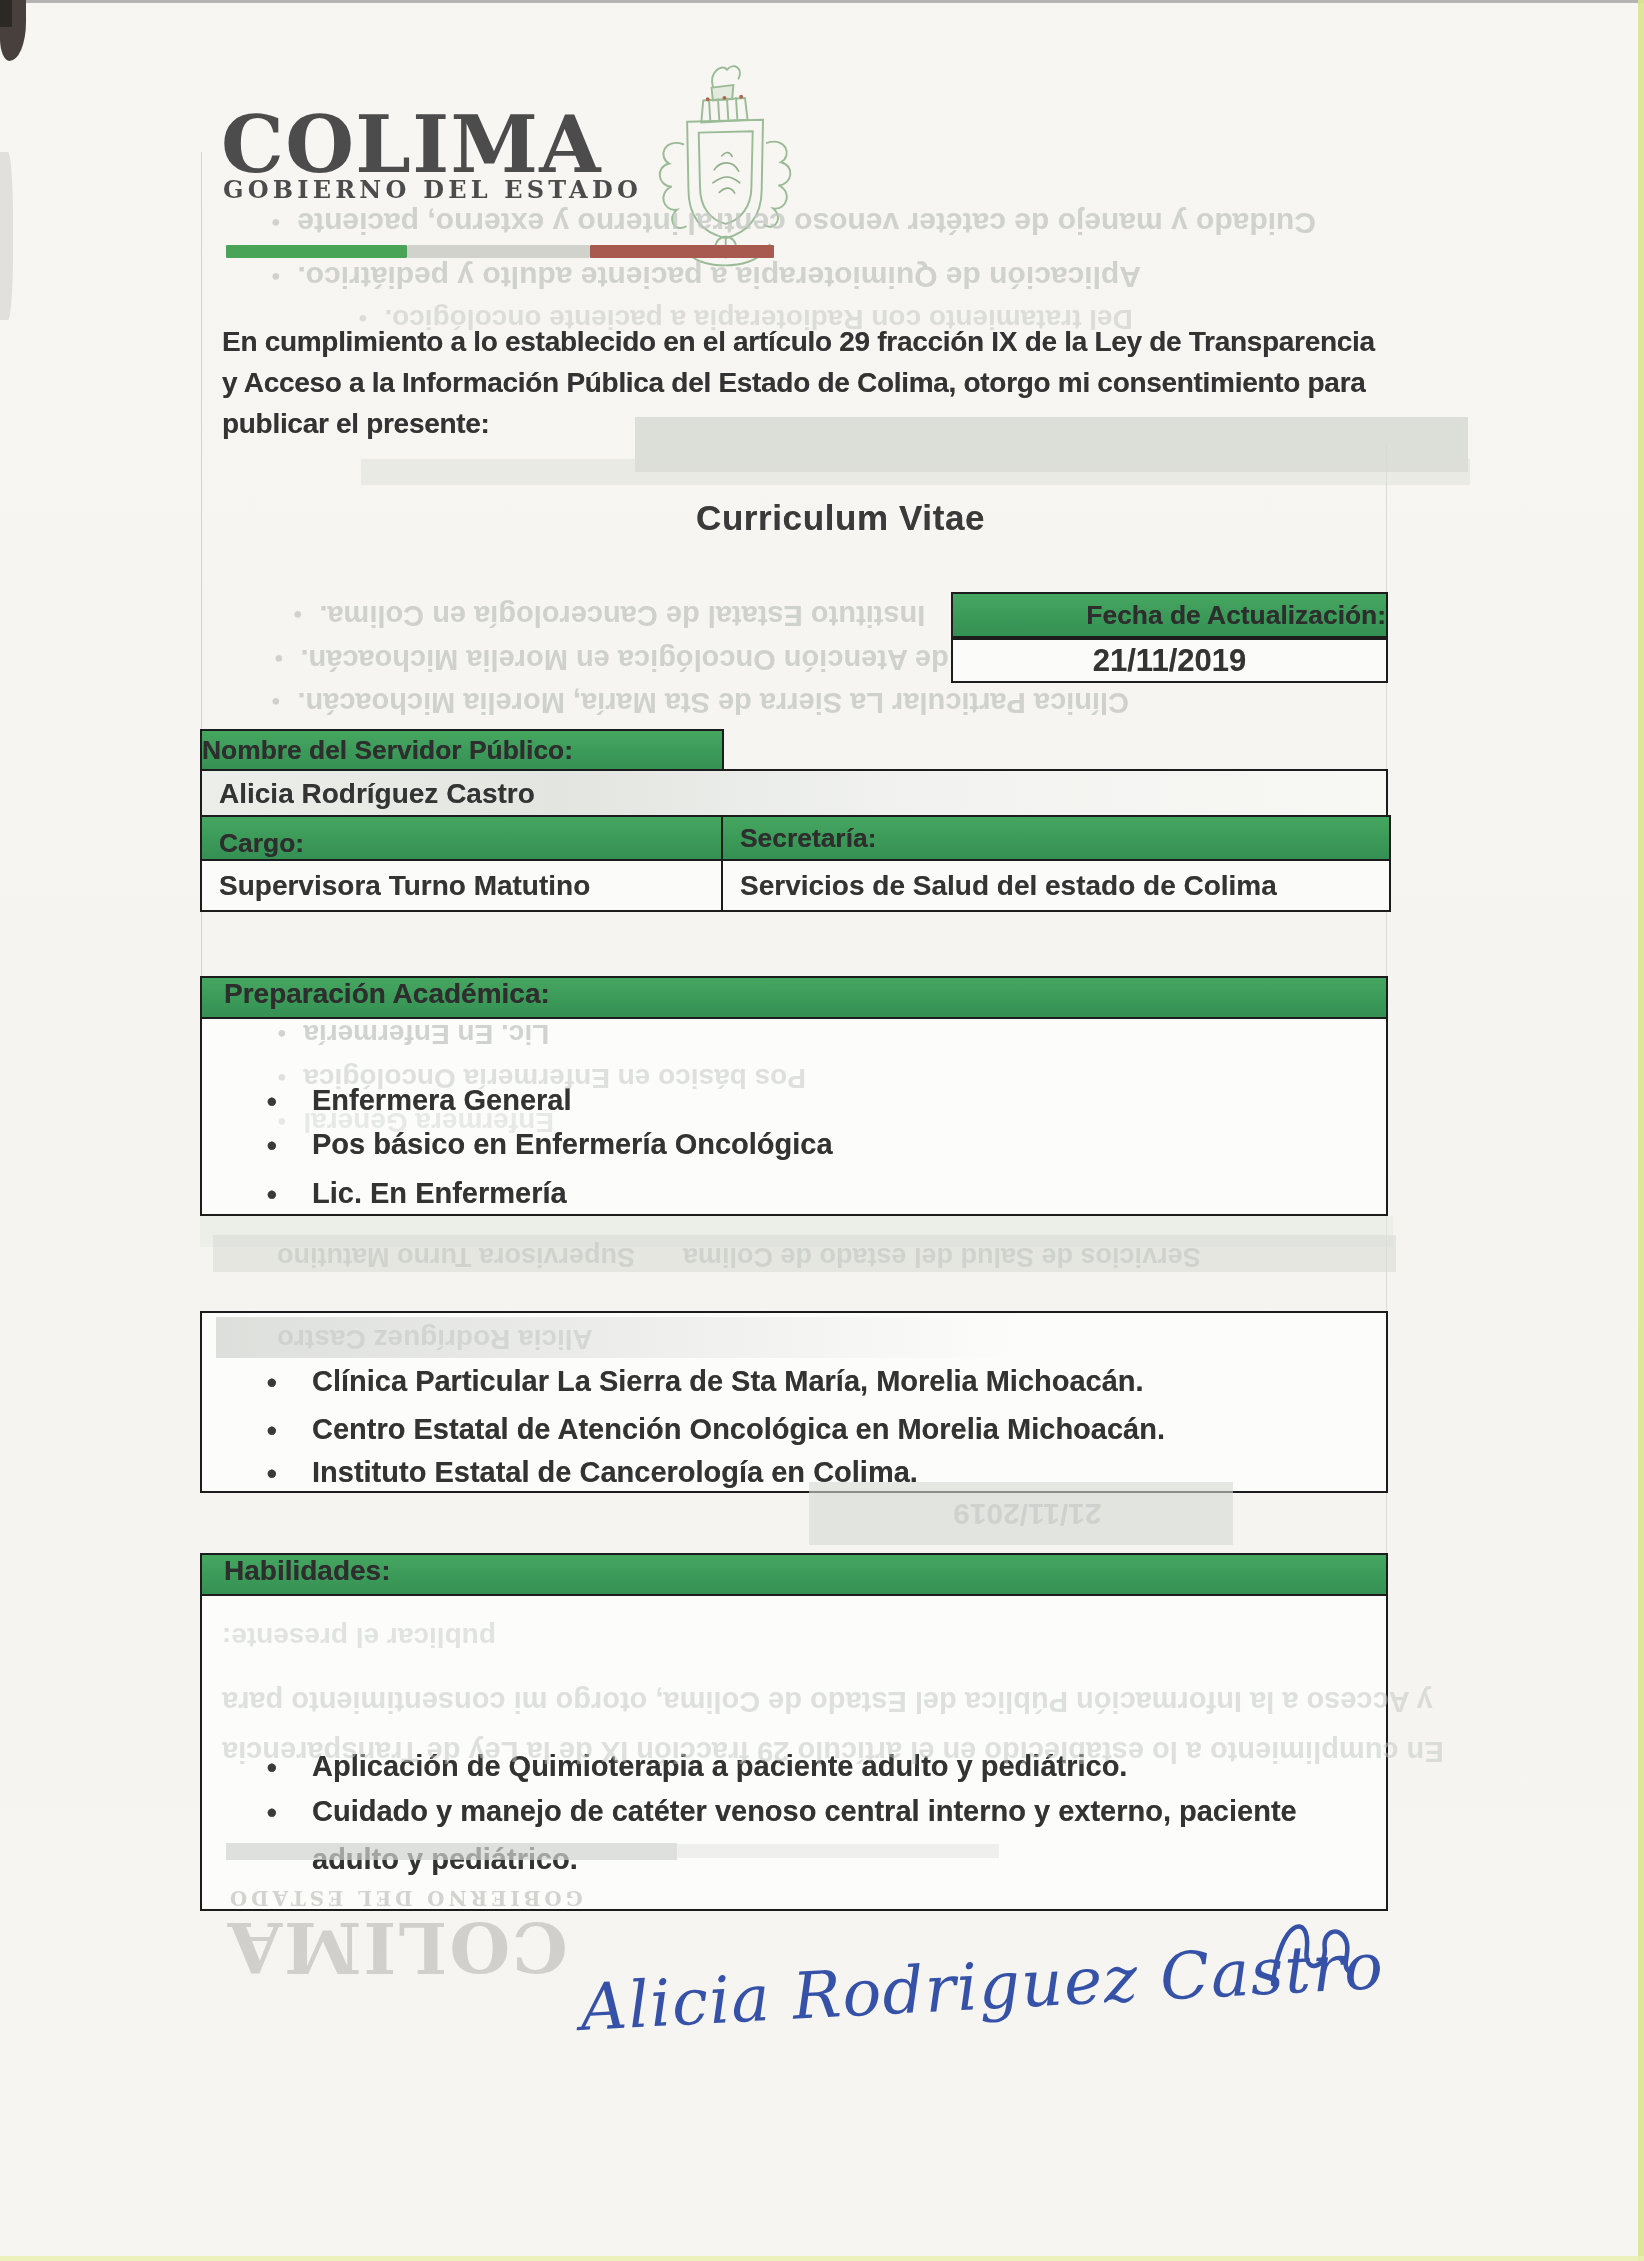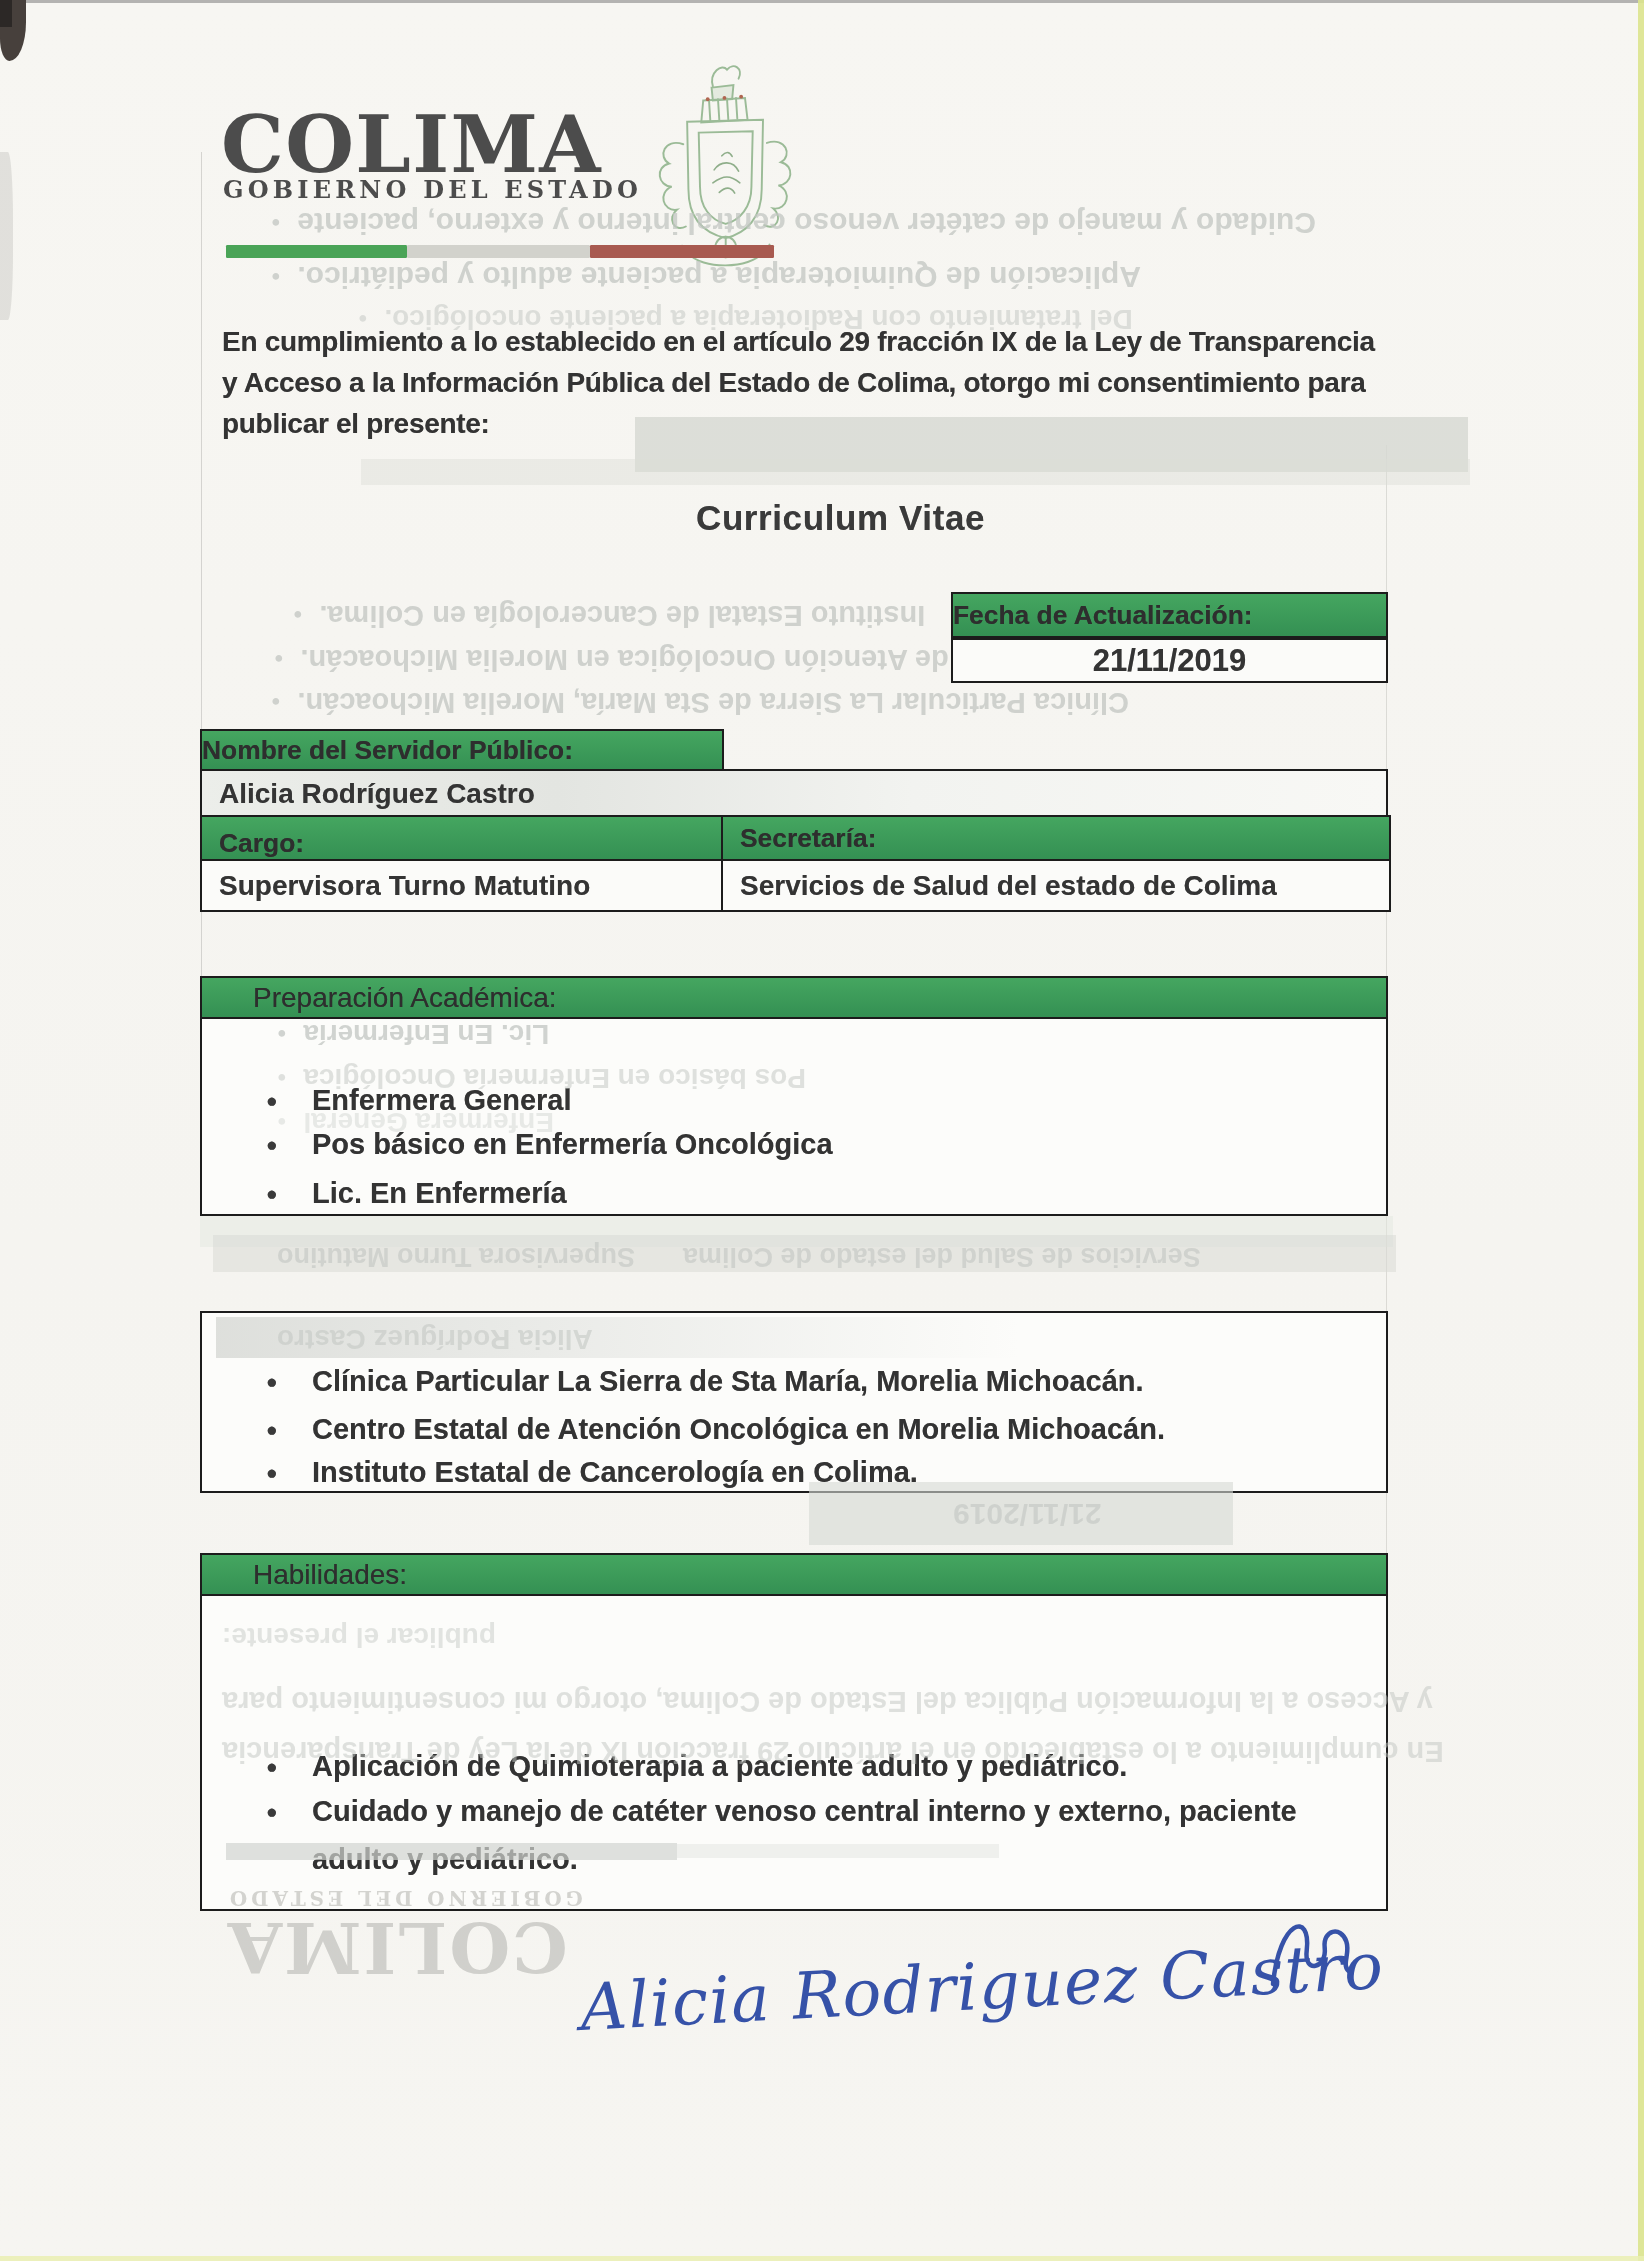--- a/index.html
+++ b/index.html
@@ -39,31 +39,31 @@
     letter-spacing:0.6px;color:#3a3a3a;text-shadow:0 0 0.6px rgba(60,60,60,.5);}
   
   .gcell{position:absolute;z-index:1;background:linear-gradient(#45a660,#349053);
     border:2.6px solid #1c1c1c;box-sizing:border-box;display:flex;align-items:center;
     font-weight:700;color:#2e2e2e;text-shadow:0 0 0.6px rgba(40,40,40,.6);}
   .wcell{position:absolute;z-index:1;background:#fbfbf9;border:2.6px solid #1c1c1c;
     box-sizing:border-box;display:flex;align-items:center;font-weight:700;color:#343434;
     text-shadow:0 0 0.6px rgba(60,60,60,.5);}
   .sec-bar{position:absolute;z-index:1;left:200px;width:1188px;height:43px;
     background:linear-gradient(#45a660,#349053);border:2.6px solid #1c1c1c;box-sizing:border-box;
-    display:flex;align-items:center;font-size:28px;font-weight:400;color:#2e2e2e;
-    text-shadow:0 0 0.6px rgba(40,40,40,.6);padding-left:29px;}
+    display:flex;align-items:flex-start;font-size:28px;font-weight:700;color:#2e2e2e;
+    text-shadow:0 0 0.6px rgba(40,40,40,.6);}
   .sec-bar span{padding-left:22px;}
   .sec-box{position:absolute;z-index:1;left:200px;width:1188px;background:#fcfcfa;
     border:2.6px solid #1c1c1c;box-sizing:border-box;}
   .li{position:absolute;left:110px;white-space:nowrap;font-size:29px;font-weight:700;color:#333;
     text-shadow:0 0 0.6px rgba(60,60,60,.55);line-height:48px;}
   .li::before{content:"●";position:absolute;left:-46px;top:1.3px;font-size:19.3px;color:#3a3a3a;}
   .li.wrap2{white-space:normal;width:1032px;}
   
-  #fecha-label-cell{left:951px;top:592px;width:437px;height:46px;z-index:3;justify-content:flex-start;font-size:26.4px;}
+  #fecha-label-cell{left:951px;top:592px;width:437px;height:46px;z-index:3;justify-content:flex-end;font-size:26.4px;}
   #fecha-value-cell{left:951px;top:638px;width:437px;height:45px;z-index:3;justify-content:center;font-size:31px;}
   
   .bleed{position:absolute;z-index:2;transform:rotate(180deg);color:#c2c6c2;font-weight:700;
     white-space:nowrap;display:flex;align-items:center;gap:17px;opacity:.75;line-height:1.2;}
   .bleed .bdot{font-size:15.5px;line-height:1;}
   #brand-bleed{font-family:"DejaVu Serif",serif;font-size:70px;letter-spacing:1.9px;color:#c7c7c3;opacity:.8;}
   #brandsub-bleed{font-family:"DejaVu Serif",serif;font-size:20px;letter-spacing:3.9px;color:#ccccc8;opacity:.85;}
   
   #signature{position:absolute;left:567px;top:1909px;z-index:4;}
 </style>

